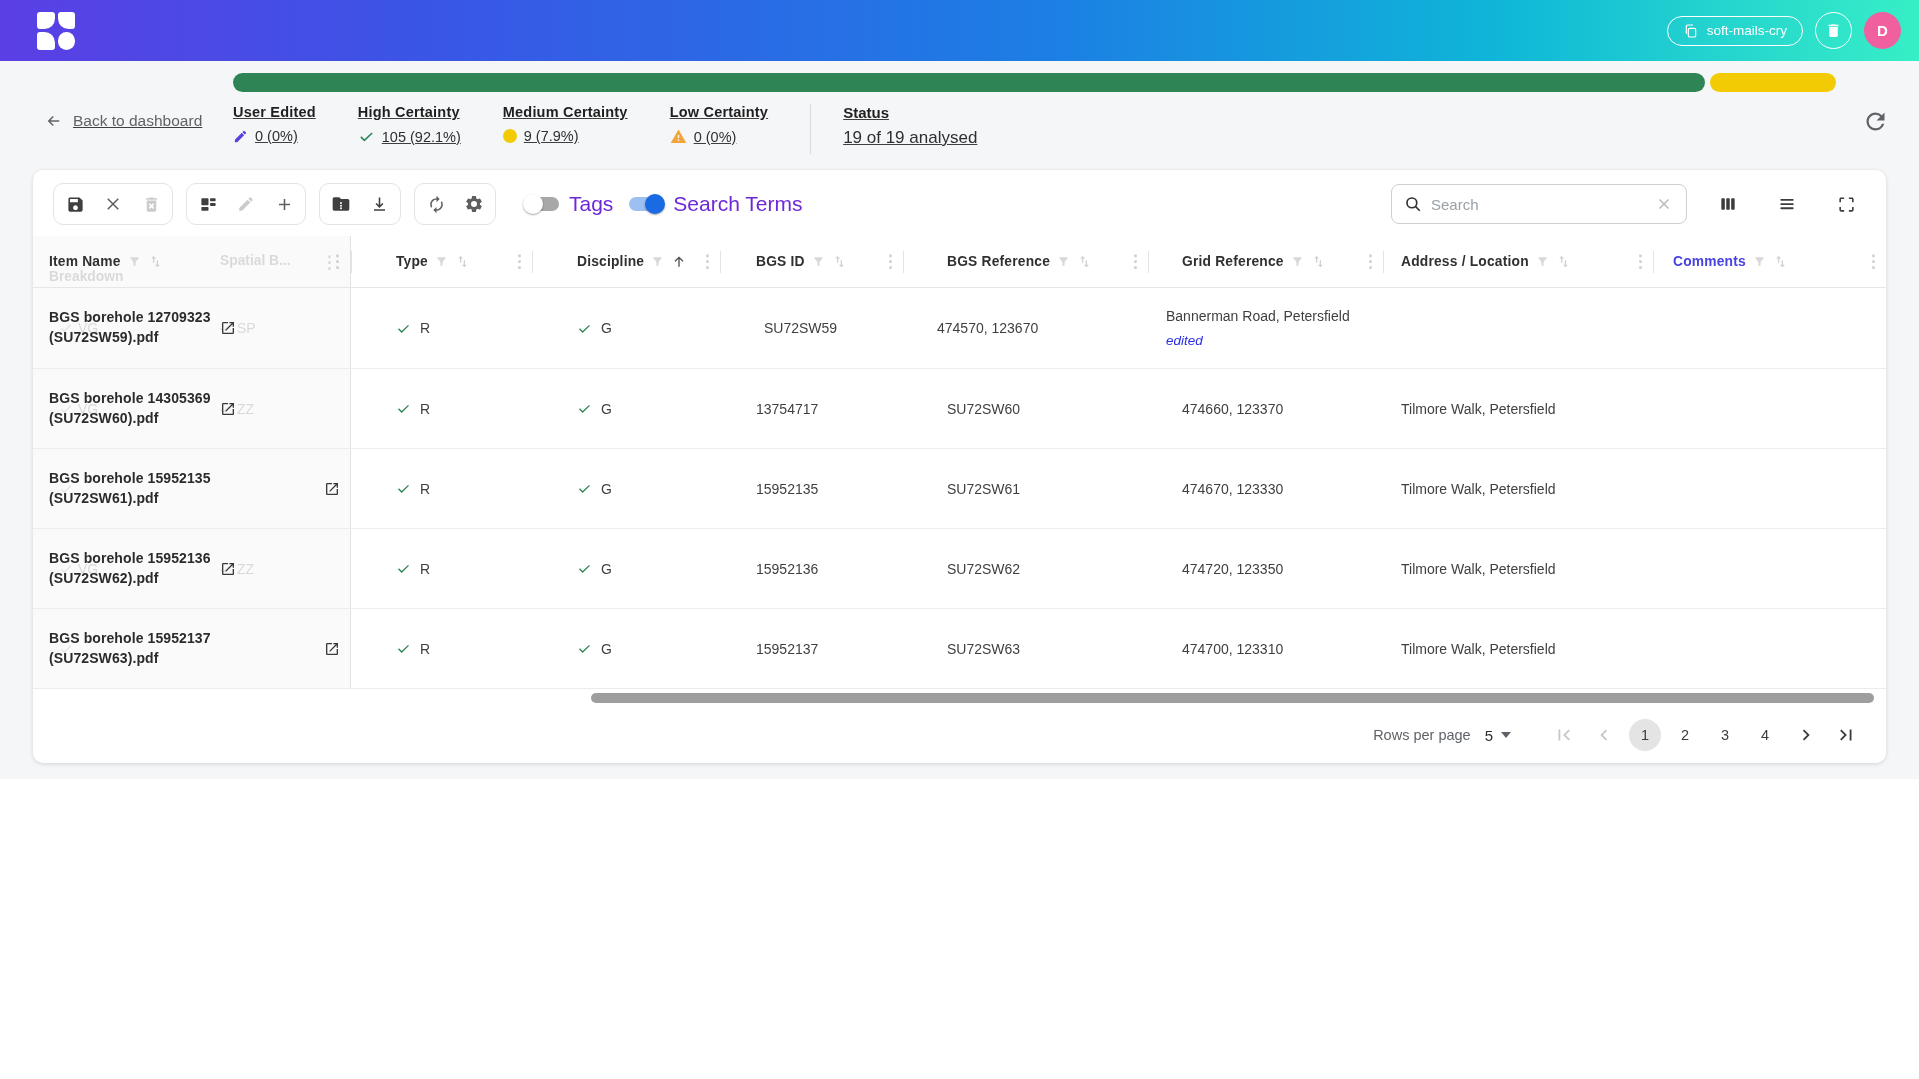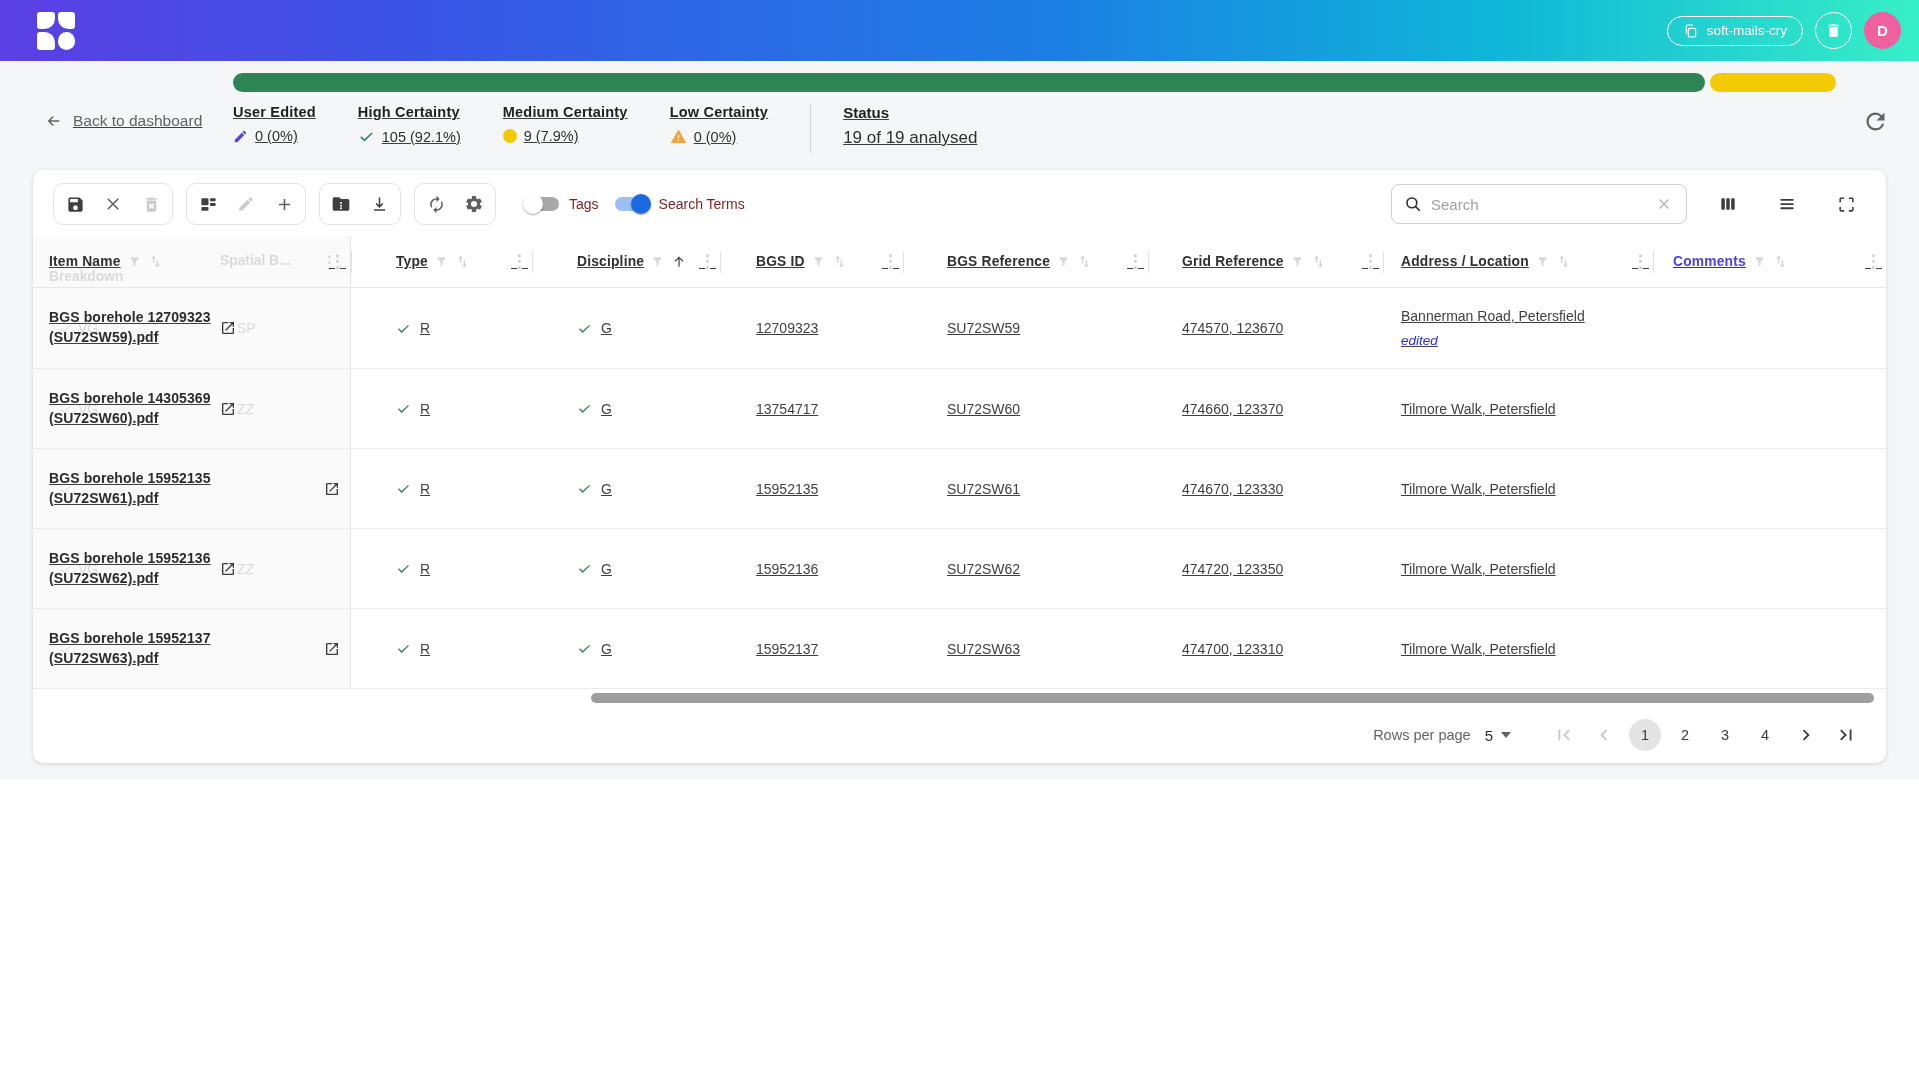--- a/index.html
+++ b/index.html
@@ -47,39 +47,39 @@
   .card { margin:16px 0 0 33px; width:1853px; background:#fff; border-radius:10px;
     box-shadow:0 1px 4px rgba(0,0,0,.14); overflow:hidden; }
 
   
   .toolbar { display:flex; align-items:center; padding:13px 22px 11px 20px; }
   .tbgroup { display:flex; border:1px solid #e3e3e3; border-radius:10px; padding:2px; margin-right:13px; }
   .tbtn { width:38px; height:36px; border:none; background:none; display:flex; align-items:center;
     justify-content:center; color:#4a4a4a; cursor:pointer; }
   .tbtn.dark { color:#3f3f3f; } .tbtn.mid { color:#5f5f5f; } .tbtn.disabled { color:#cbcbcb; }
   .toggle-wrap { display:flex; align-items:center; gap:10px; margin-left:16px; cursor:pointer; }
-  .toggle-label { font-size:14px; color:#7f1d1d; }
+  .toggle-label { font-size:21px; color:#6d28d9; }
   .switch { position:relative; width:34px; height:14px; border-radius:7px; }
   .switch.off { background:#a8a8a8; }
   .switch.on { background:#9cc0f2; }
   .knob { position:absolute; top:-3px; width:20px; height:20px; border-radius:50%;
     box-shadow:0 1px 2px rgba(0,0,0,.35); }
   .switch.off .knob { left:-2px; background:#fff; }
   .switch.on .knob { left:16px; background:var(--toggle_blue,#1a6ae4); }
   .toolbar-right { margin-left:auto; display:flex; align-items:center; gap:23px; }
   .searchbox { width:296px; height:40px; border:1px solid #cfcfcf; border-radius:8px;
     display:flex; align-items:center; padding:0 10px 0 12px; gap:9px; background:#fff; }
   .searchbox input { border:none; outline:none; flex:1; font-size:15px; color:#333;
     font-family:"Liberation Sans", sans-serif; background:transparent; }
   .searchbox input::placeholder { color:#9aa0a6; }
   .iconbtn { width:36px; height:36px; border:none; background:none; color:#3c3c3c;
     display:flex; align-items:center; justify-content:center; cursor:pointer; }
 
   
-  .trow { display:grid; grid-template-columns:318px 181px 188px 183px 245px 235px 270px 233px;text-decoration:underline; }
+  .trow { display:grid; grid-template-columns:318px 181px 188px 183px 245px 235px 270px 233px; }
   .thead { height:52px; border-bottom:1px solid #e6e6e6; position:relative; }
   .hcell { display:flex; align-items:center; gap:7px; position:relative; padding-left:45px; }
   .hcell.sep::before { content:""; position:absolute; left:0; top:15px; height:22px; width:1px; background:#e3e3e3; }
   .hlabel { font-weight:bold; font-size:13.8px; color:#303030; letter-spacing:.2px; white-space:nowrap; }
   .hlabel.accent { color:var(--comments_blue,#4742e2); }
   .kebab { margin-left:auto; margin-right:4px; color:#cfcfcf; font-size:17px; font-weight:bold; cursor:pointer; }
   .icon-funnel { color:#d8d8d8; } .icon-sort { color:#d0d0d0; } .icon-sort-active { color:#4f4f4f; }
   .pinned { background:#fafafa; border-right:1px solid #e2e2e2; }
   .hcell.pinned { padding-left:16px; }
   .ghost { opacity:.16; color:#333; }
@@ -506,21 +506,20 @@
           <span>R</span>
         </div>
         <div class="cell c-disc">
           <span class="check">
             <svg width="15" height="15" viewBox="0 0 24 24" fill="none" stroke="currentColor" stroke-width="2.2">
                 <path d="M4 12.5l5 5L20 7"></path>
               </svg>
           </span>
           <span>G</span>
         </div>
-        <div class="cell c-id">12709323</div>
         <div class="cell c-ref">SU72SW59</div>
         <div class="cell c-grid">474570, 123670</div>
         <div class="cell c-addr">
           <span class="addr-stack">
             <span>Bannerman Road, Petersfield</span>
             <span class="edited-tag">edited</span>
           </span>
         </div>
         <div class="cell c-comm"></div>
       </div>

